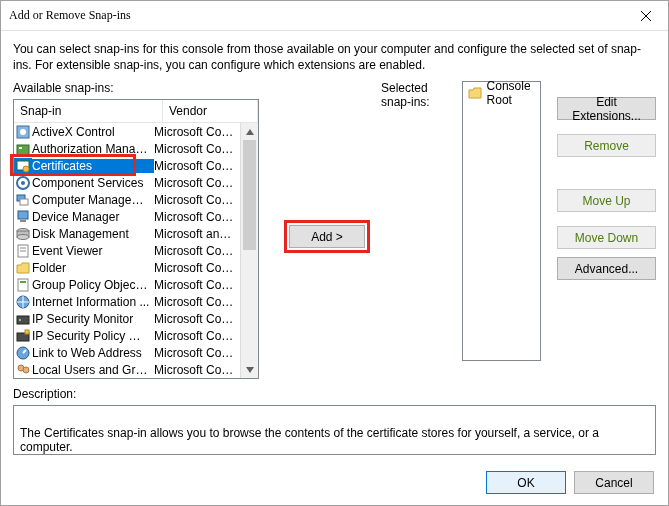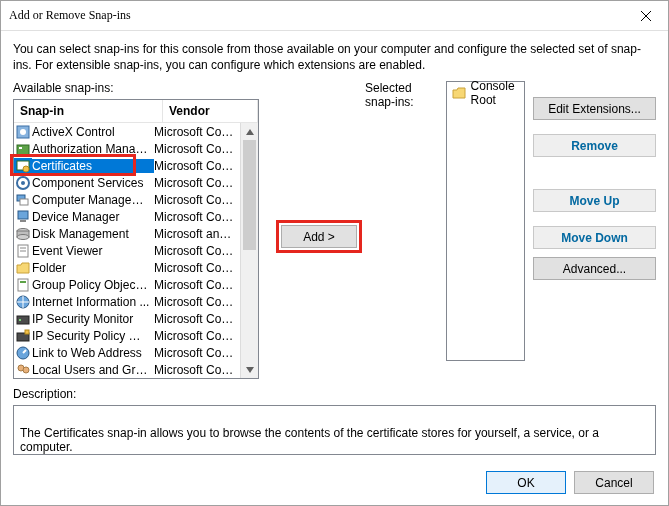--- a/index.html
+++ b/index.html
@@ -47,21 +47,21 @@
     display: flex;
     flex-direction: column;
     gap: 8px;
   }
   .intro {
     font-size: 12px;
     line-height: 1.35;
   }
   .cols {
     display: flex;
-    gap: 8px;
+    gap: 16px;
     align-items: flex-start;
   }
   .col-left {
     width: 246px;
     display: flex;
     flex-direction: column;
     gap: 4px;
   }
   .col-mid {
     width: 90px;
@@ -104,21 +104,20 @@
     background: #ffffff;
     border-bottom: 1px solid #e5e5e5;
     font-size: 12px;
   }
   .avail-header .hcol {
     display: flex;
     align-items: center;
     padding: 0 6px;
     border-right: 1px solid #e5e5e5;
     background: #fff;
-    font-weight: bold;
   }
   .hcol.h-snap { width: 136px; }
   .hcol.h-vend { flex: 1; }
   .avail-body {
     flex: 1;
     overflow: hidden;
     position: relative;
   }
   .avail-rows {
     position: absolute;
@@ -217,25 +216,24 @@
     background: #e1e1e1;
     font-size: 12px;
     font-family: inherit;
     cursor: pointer;
     padding: 0 6px;
     display: flex;
     align-items: center;
     justify-content: center;
   }
   .btn[disabled] {
-    color: #0369a1;
+    color: #4d7c0f;
     border-color: #c8c8c8;
     background: #efefef;
     cursor: default;
-    font-weight: bold;
   }
   .btn.wide { width: 100%; }
   .col-actions .spacer-sm { height: 6px; }
   .col-actions .spacer-lg { flex: 1; }
   
   .desc-area {
     display: flex;
     flex-direction: column;
     gap: 4px;
   }

